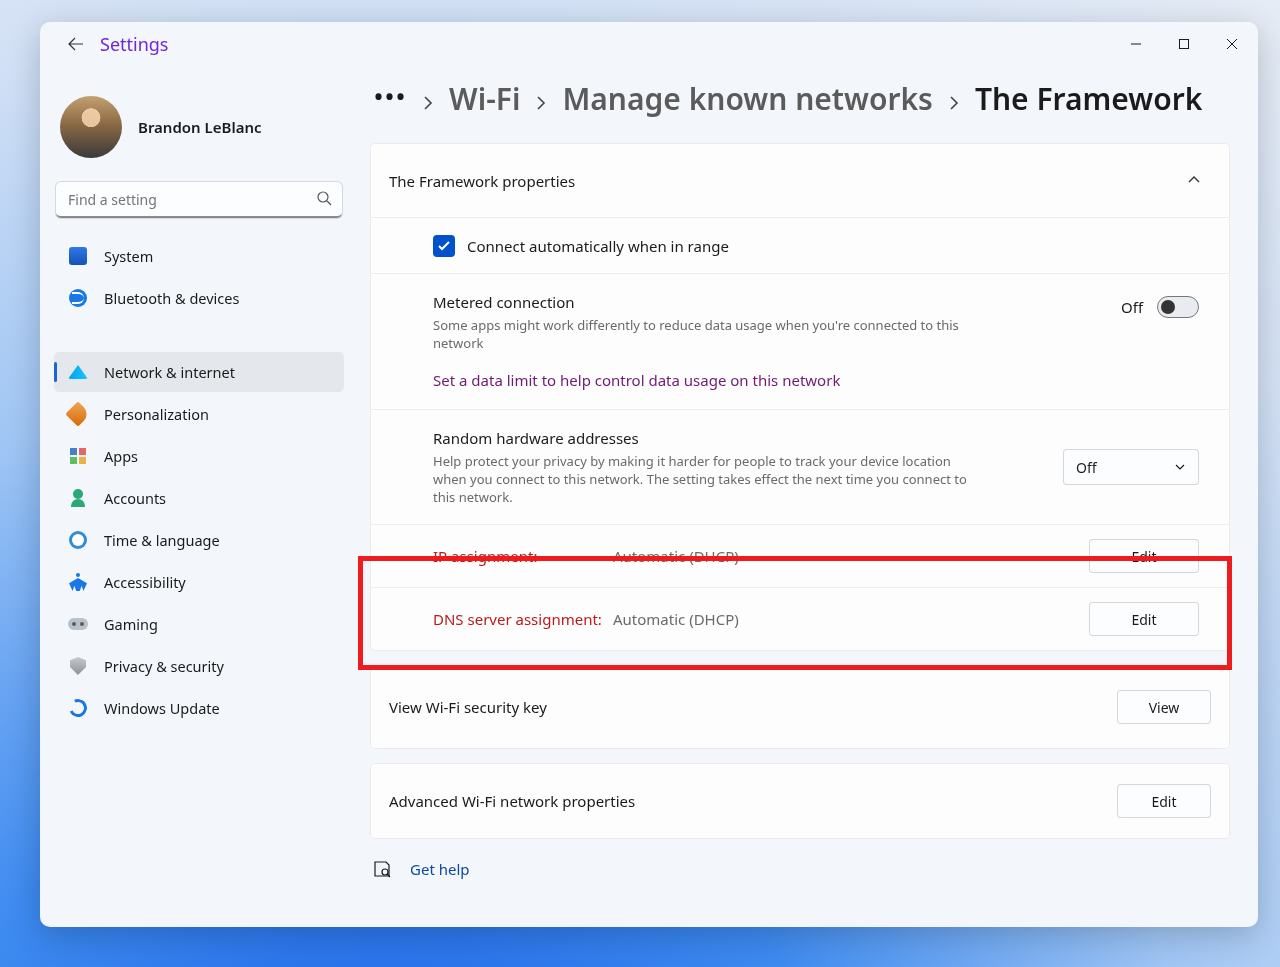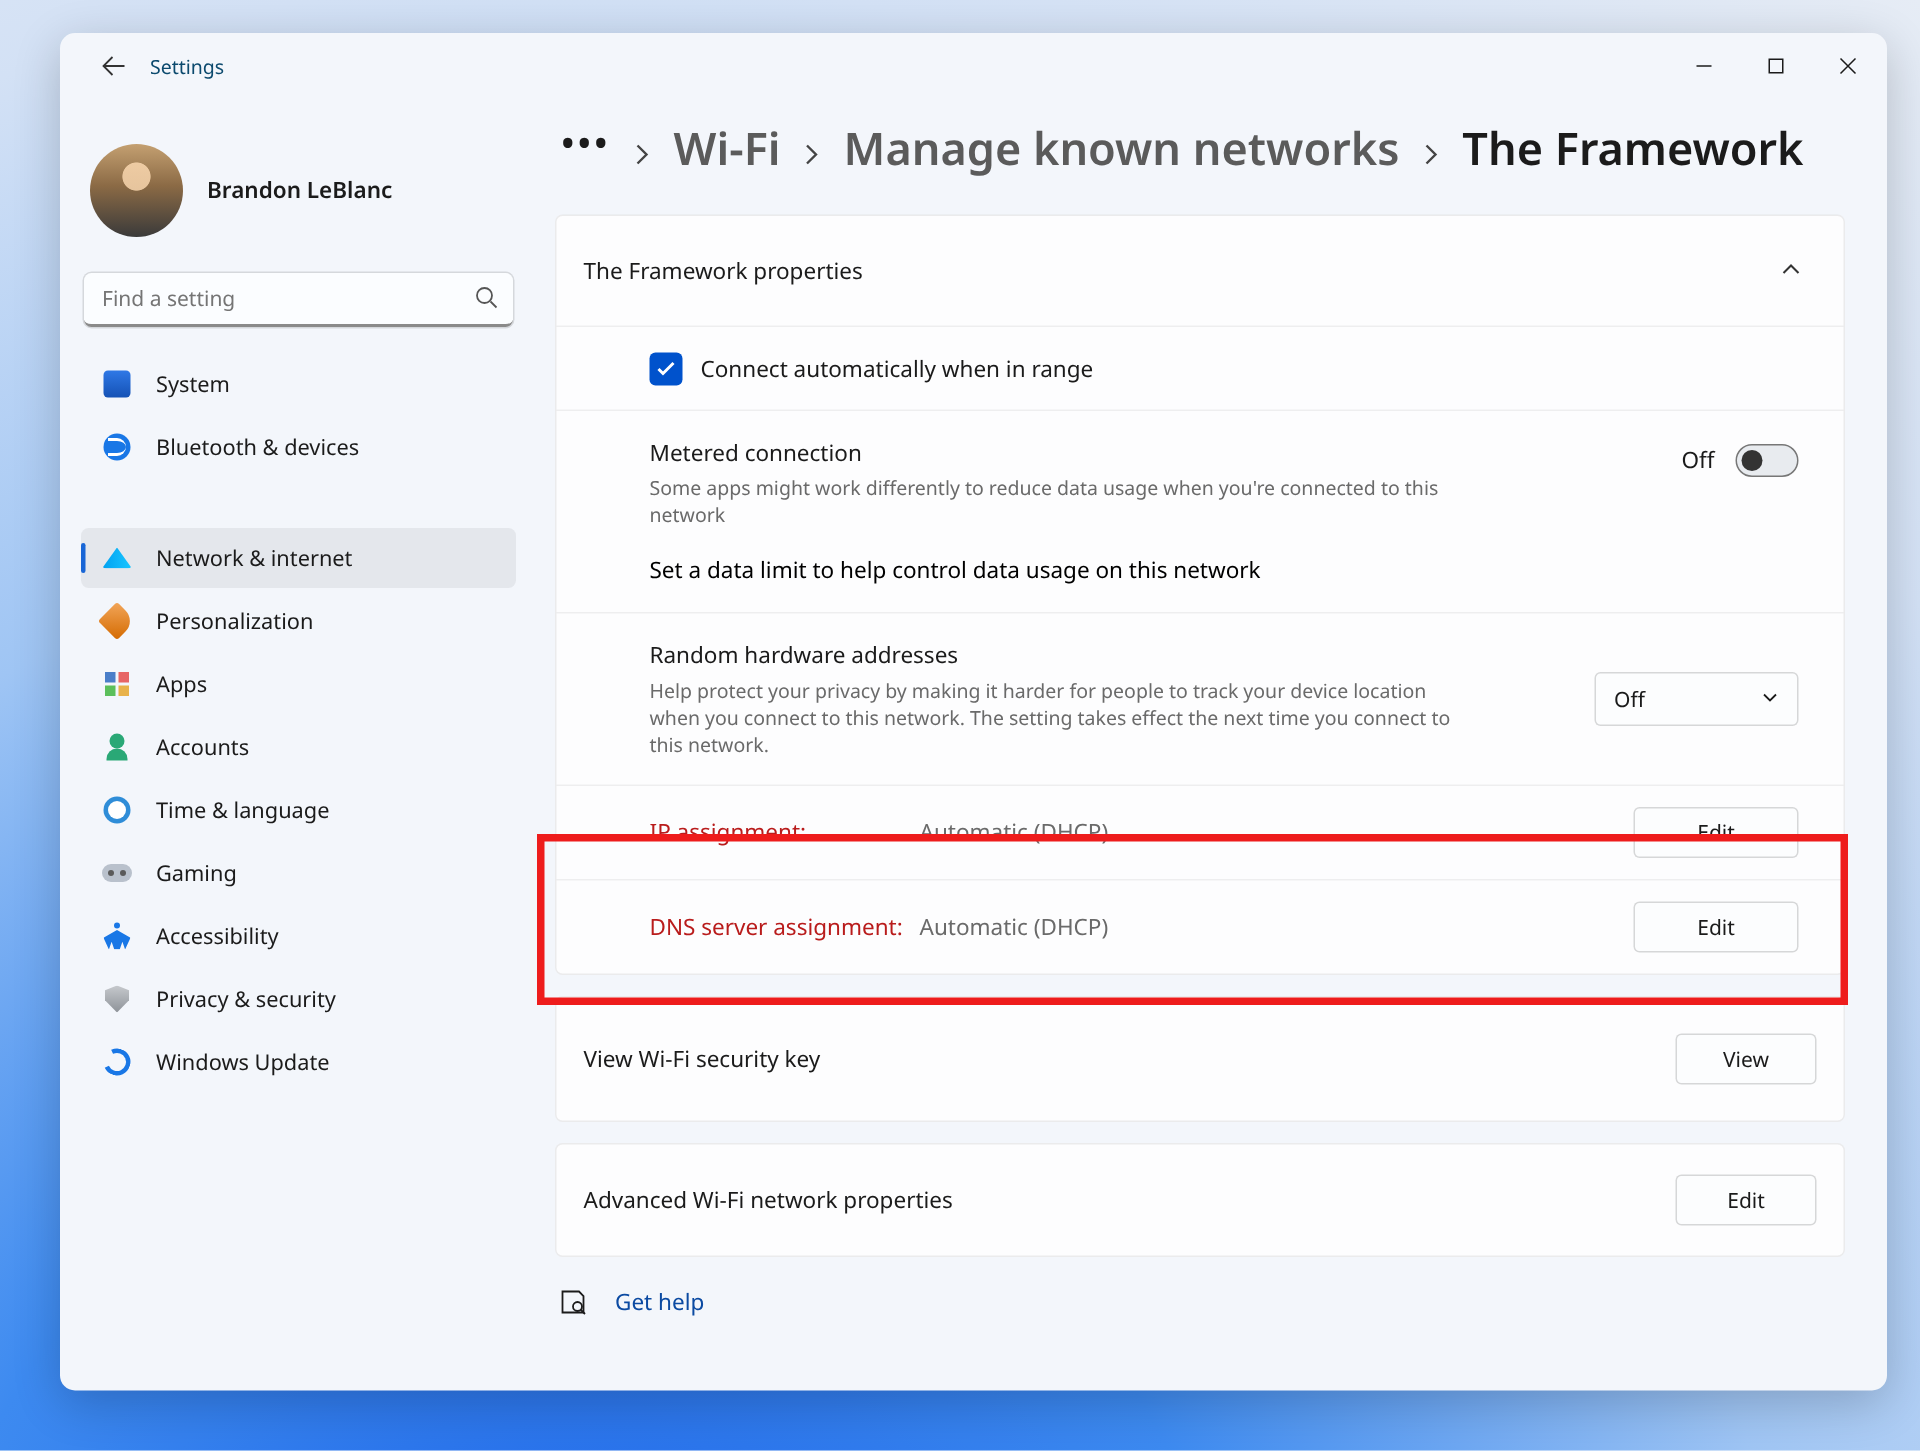--- a/index.html
+++ b/index.html
@@ -13,21 +13,21 @@
     background: #f3f6fb;
     border-radius: 10px;
     box-shadow: 0 8px 32px rgba(0,0,0,.2);
     display: flex; flex-direction: column;
     overflow: hidden;
   }
   
   .title-bar { height: 44px; display: flex; align-items: center; padding: 0 2px 0 16px; }
   .back-btn { width: 40px; height: 40px; display:flex; align-items:center; justify-content:center; color:#333; cursor:pointer; }
   .back-btn svg { width:16px; height:16px; }
-  .app-title { font-size: 13px; color:#0c4a6e; margin-left: 4px; }
+  .app-title { font-size: 18px; color:#6d28d9; margin-left: 4px; }
   .win-controls { margin-left:auto; display:flex; }
   .win-btn { width:48px; height:40px; display:flex; align-items:center; justify-content:center; color:#1b1b1b; }
   .win-btn svg { width:12px; height:12px; }
   
   .body { flex:1; display:flex; overflow:hidden; }
   .sidebar { width: 318px; padding: 30px 14px 0 14px; display:flex; flex-direction:column; }
   .user-row { display:flex; align-items:center; gap:16px; margin: 0 0 24px 6px; }
   .avatar { width:62px; height:62px; border-radius:50%; background: linear-gradient(180deg,#c4a071 0%, #8b6a45 45%, #3a3a3a 100%); position:relative; overflow:hidden; }
   .avatar::after{content:""; position:absolute; inset:0; background: radial-gradient(circle at 50% 35%, rgba(255,220,180,.8) 0 18%, transparent 19%);}
   .user-name { font-size:15px; font-weight:600; color:#1b1b1b; }
@@ -81,21 +81,21 @@
   .chev { color:#333; }
   .row { padding: 18px 30px 18px 62px; border-bottom:1px solid rgba(0,0,0,.06); position:relative;}
   .row:last-child{border-bottom:none;}
   .row.simple{ padding-left:18px; display:flex; align-items:center; justify-content:space-between;}
   .row.kv{ display:grid; grid-template-columns: 180px 1fr 110px; align-items:center; padding:14px 30px 14px 62px; }
   .row .title{ font-size:15px; color:#1b1b1b; }
   .row .desc{ font-size:13px; color:#6a6a6a; margin-top:4px; max-width: 540px;}
   .checkbox { position:absolute; left:62px; width:22px; height:22px; border-radius:4px; background:#0052cc; display:flex; align-items:center; justify-content:center;}
   .checkbox svg{color:#fff;width:14px;height:14px;}
   .row.check { padding-left: 96px; height:56px; display:flex; align-items:center;}
-  .link-like { color:#000000; font-size:15px; margin-top:18px; display:inline-block; cursor:pointer;}
+  .link-like { color:#701a75; font-size:15px; margin-top:18px; display:inline-block; cursor:pointer;}
   .toggle-row{ display:flex; align-items:center; gap:14px;}
   .toggle-label{font-size:15px;color:#1b1b1b;}
   .toggle{ width:42px; height:22px; border-radius:11px; border:1px solid #777; background:#e8ebef; position:relative;}
   .toggle::after{content:"";position:absolute;left:3px;top:3px;width:14px;height:14px;border-radius:50%;background:#333;}
   .dropdown{ width:136px; height:36px; border:1px solid rgba(0,0,0,.15); border-radius:4px; background:#fcfdfe; display:flex; align-items:center; justify-content:space-between; padding:0 12px; font-size:14px; color:#1b1b1b; cursor:pointer;}
   .btn{ min-width:94px; height:34px; border:1px solid rgba(0,0,0,.15); border-radius:4px; background:#fcfdfe; font-size:14px; color:#1b1b1b; cursor:pointer;}
   .kv-key{font-size:15px;color:#b91c1c;}
   .kv-val{font-size:15px;color:#6a6a6a;}
   .highlight{ position:absolute; border:5px solid #ee1c1c; pointer-events:none; }
   .gethelp{ display:flex; align-items:flex-end; gap:18px; margin: 20px 0 30px 2px; }
@@ -192,29 +192,29 @@
             <span>Accounts</span>
           </div>
         <div class="nav-item">
             <span class="nav-icon">
               <span class="ico ico-time"></span>
             </span>
             <span>Time &amp; language</span>
           </div>
         <div class="nav-item">
             <span class="nav-icon">
+              <span class="ico ico-acc"></span>
+            </span>
+            <span>Accessibility</span>
+          </div>
+        <div class="nav-item">
+            <span class="nav-icon">
               <span class="ico ico-game"></span>
             </span>
             <span>Gaming</span>
-          </div>
-        <div class="nav-item">
-            <span class="nav-icon">
-              <span class="ico ico-acc"></span>
-            </span>
-            <span>Accessibility</span>
           </div>
         <div class="nav-item">
             <span class="nav-icon">
               <span class="ico ico-shield"></span>
             </span>
             <span>Privacy &amp; security</span>
           </div>
         <div class="nav-item">
             <span class="nav-icon">
               <span class="ico ico-update"></span>

